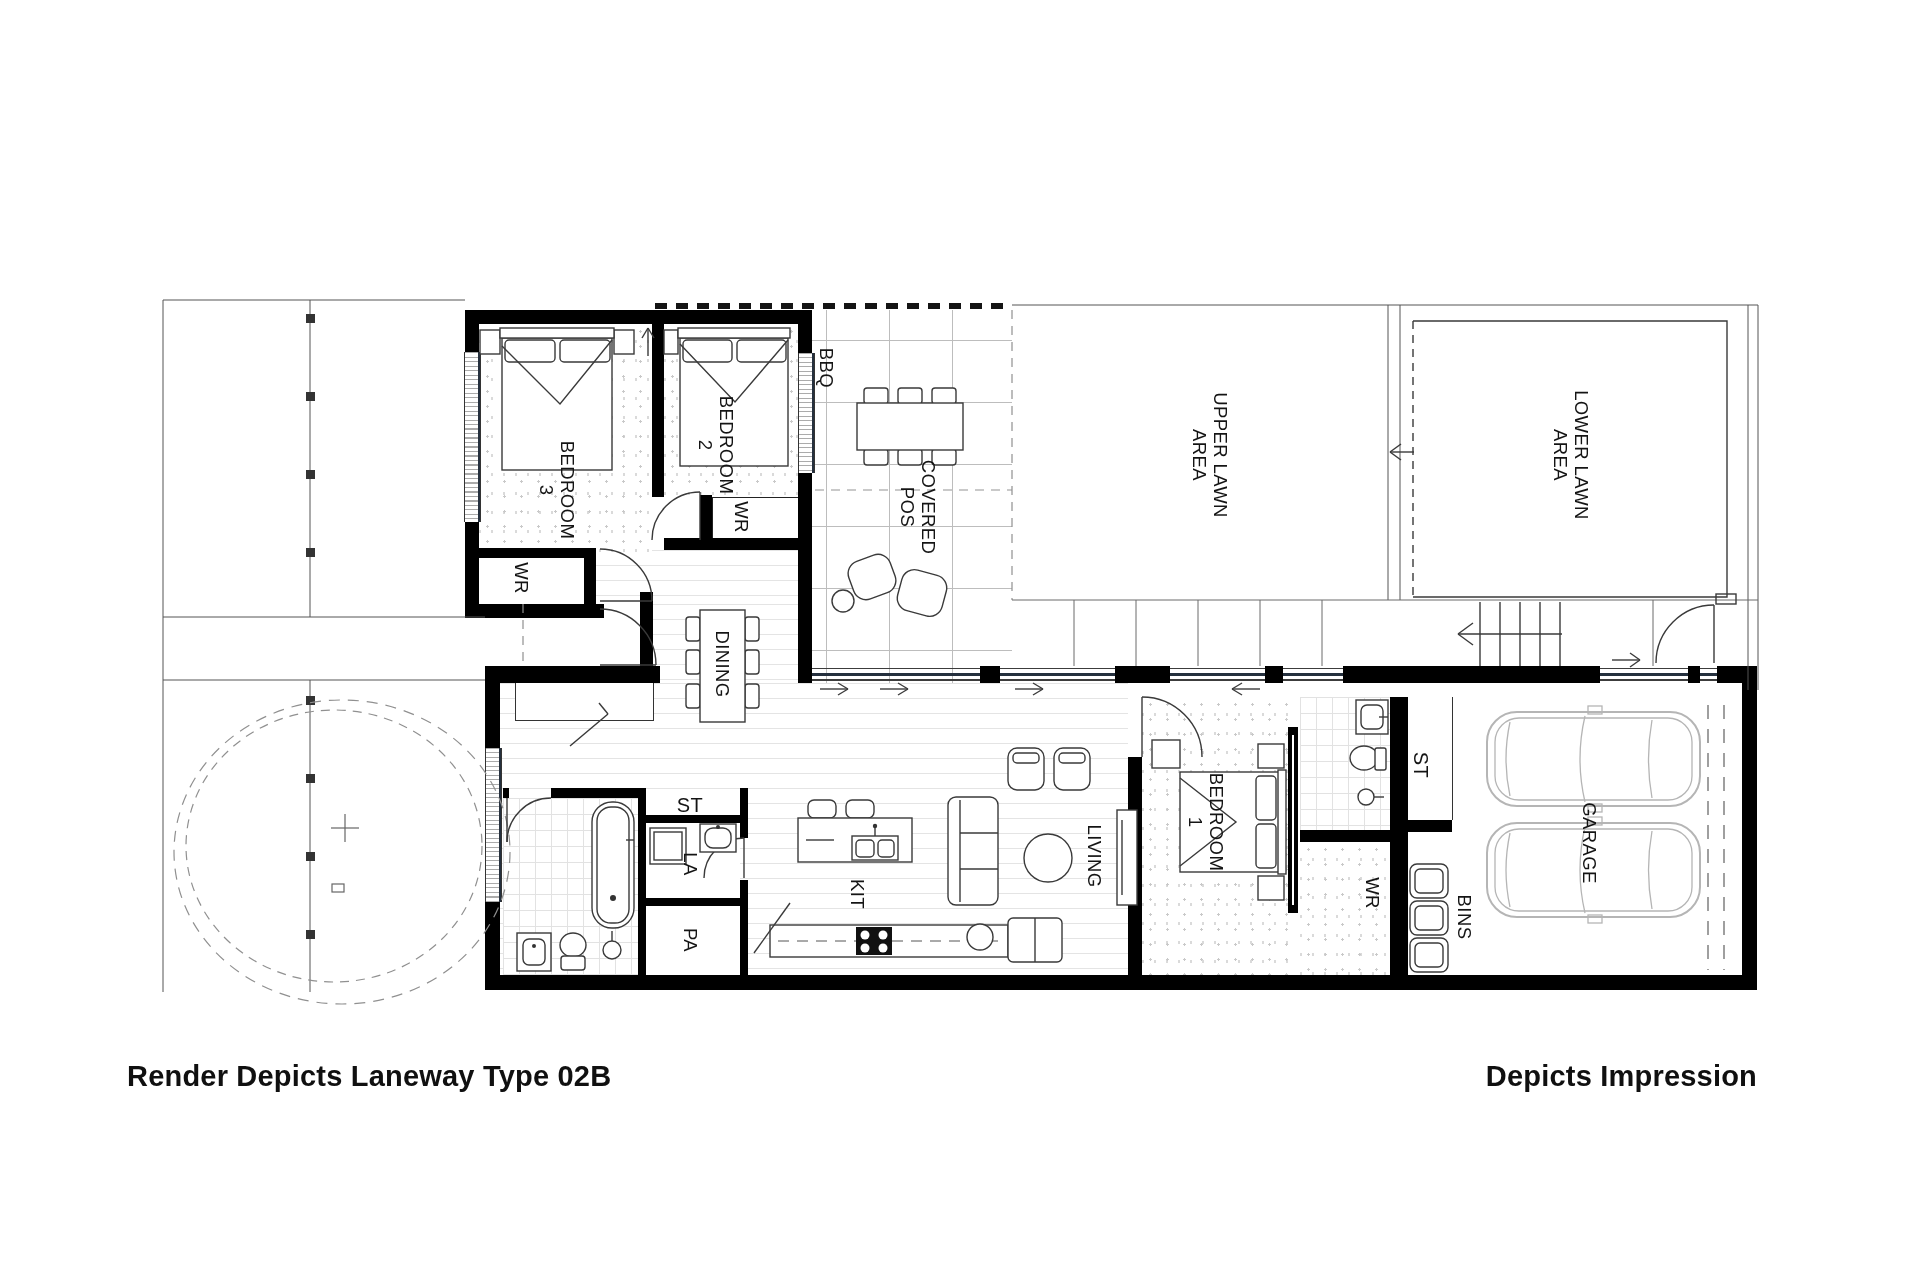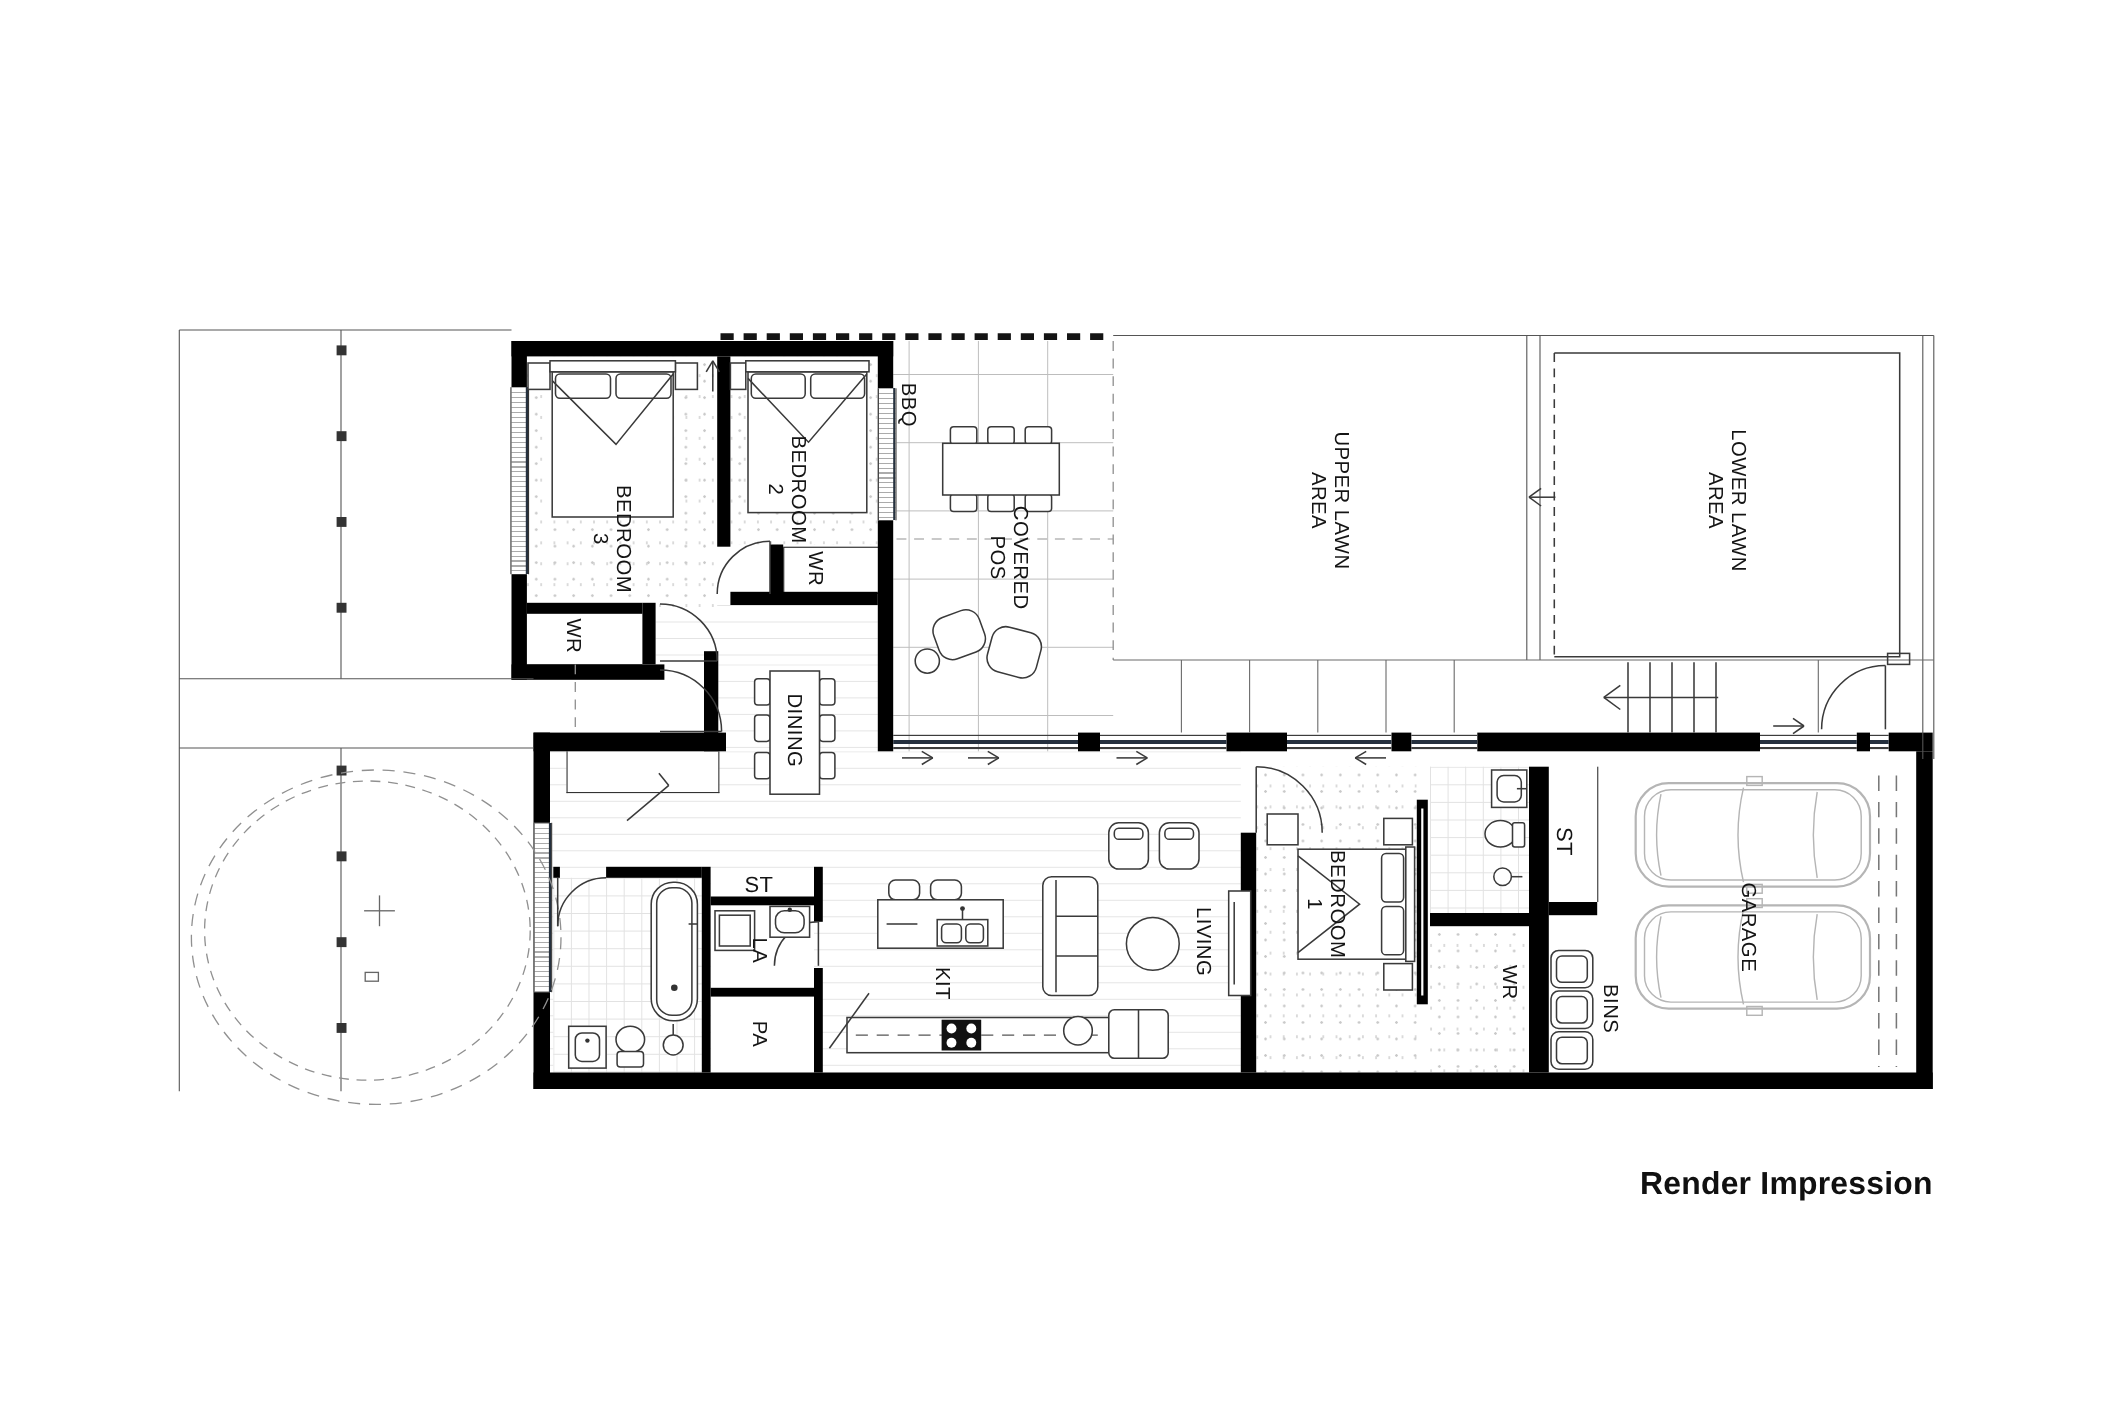--- a/index.html
+++ b/index.html
@@ -439,15 +439,16 @@
   <div class="lbl rot" style="left:690px;top:940px;">PA</div>
   <div class="lbl rot" style="left:857px;top:894px;">KIT</div>
   <div class="lbl rot" style="left:1094px;top:856px;">LIVING</div>
   <div class="lbl rot" style="left:1205px;top:822px;">BEDROOM
 1</div>
   <div class="lbl rot" style="left:1372px;top:893px;">WR</div>
   <div class="lbl rot" style="left:1421px;top:765px;font-size:20px;">ST</div>
   <div class="lbl rot" style="left:1464px;top:917px;">BINS</div>
   <div class="lbl rot" style="left:1589px;top:843px;">GARAGE</div>
 
-  <div class="caption" style="right:163px;top:1060px;">Render Impression</div>
+  <div class="caption" style="left:127px;top:1060px;">Render Depicts Laneway Type 02B</div>
+  <div class="caption" style="right:163px;top:1060px;">Depicts Impression</div>
 
 </div>
 
 </body></html>

